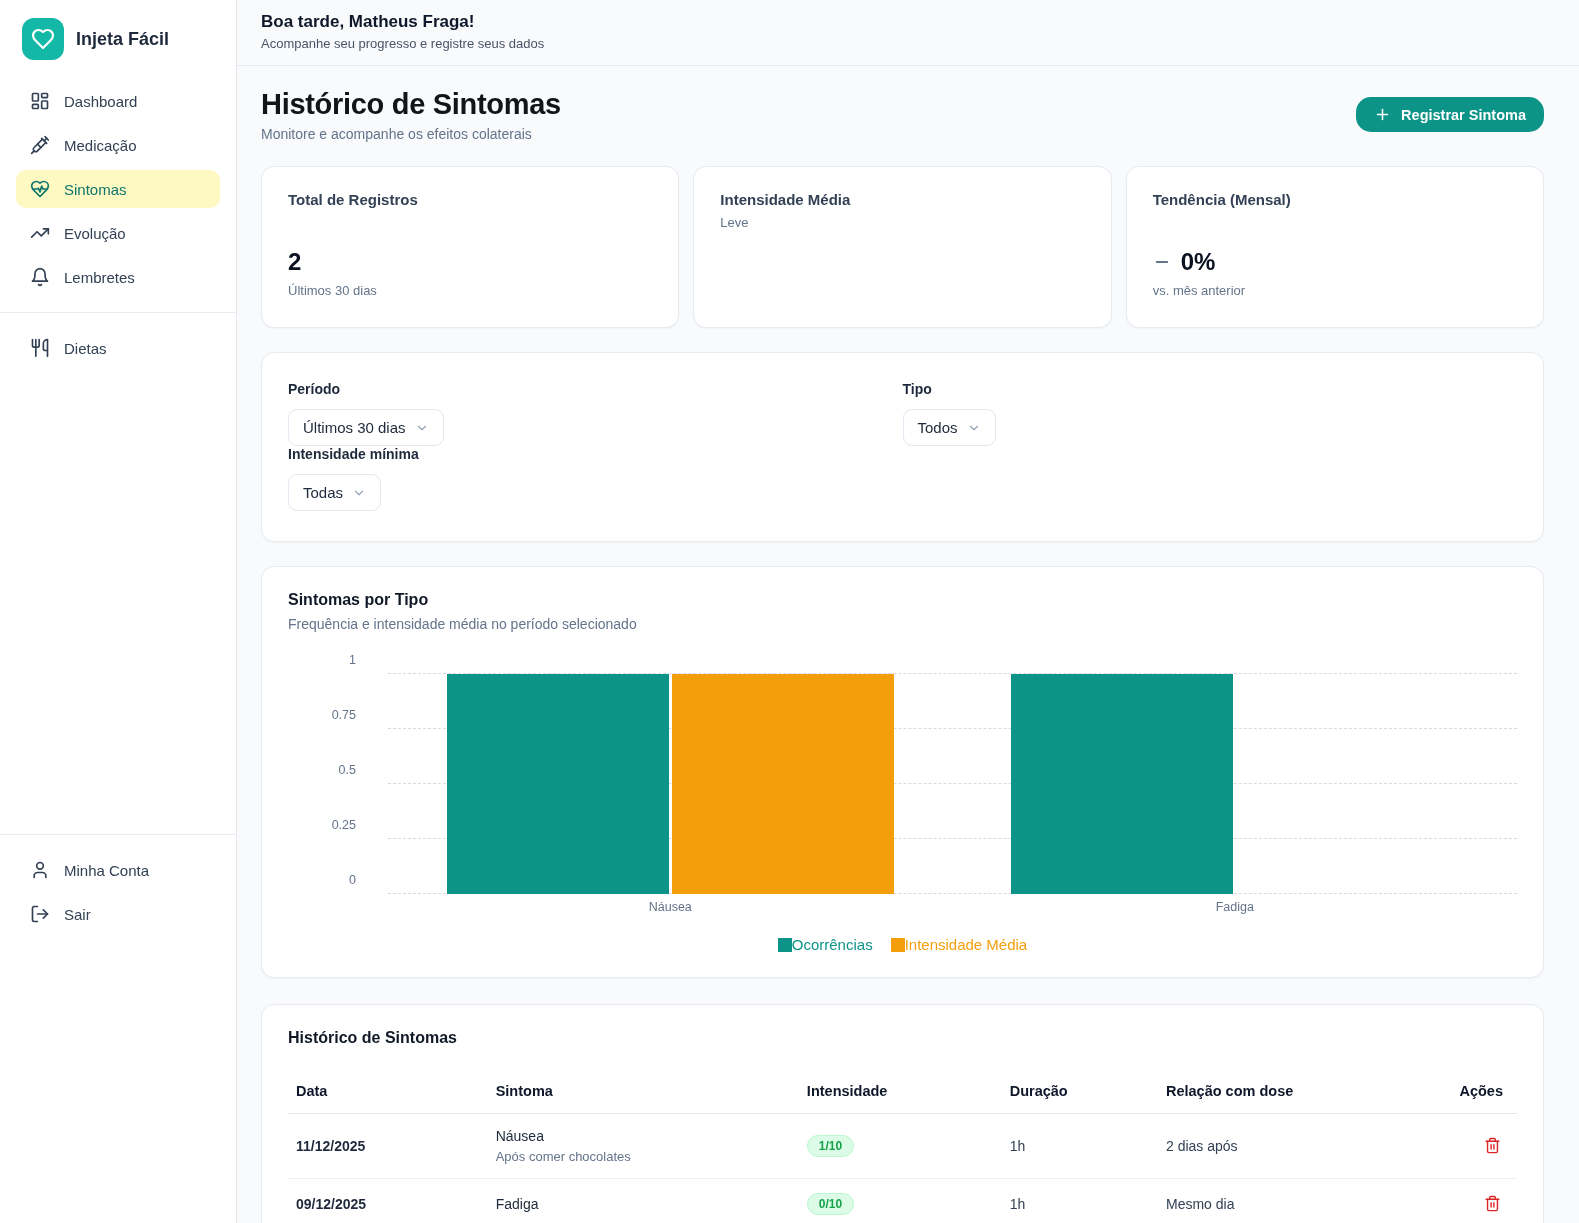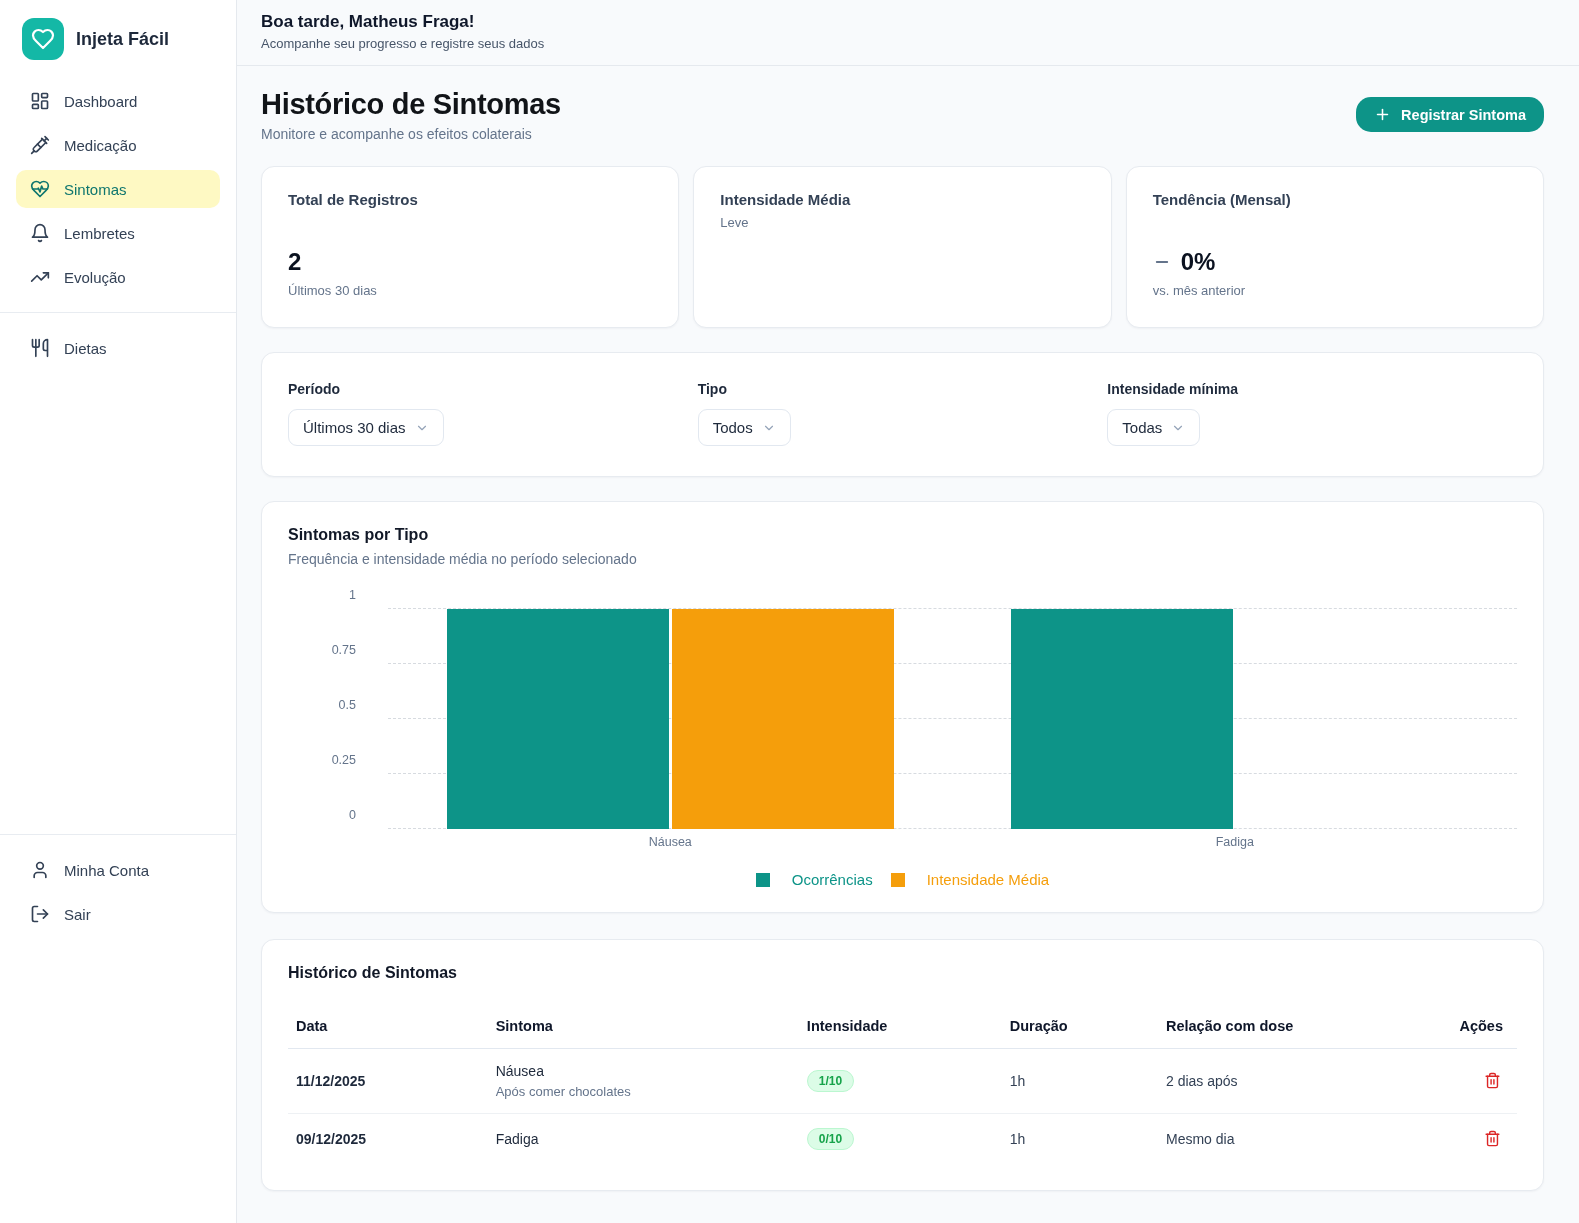--- a/index.html
+++ b/index.html
@@ -56,21 +56,21 @@
     background:#ffffff; border:1px solid #e7ebf0; border-radius:13px;
     box-shadow:0 1px 2px rgba(15,23,42,0.04);
   }
   .stat-card { padding:24px 26px; height:162px; }
   .stat-label { font-size:15px; font-weight:600; color:#334155; }
   .stat-value { font-size:24px; font-weight:700; color:#0b1220; margin-top:40px; display:flex; align-items:center; gap:10px; }
   .stat-value .minus { color:#64748b; }
   .stat-caption { font-size:13px; color:#64748b; margin-top:7px; }
 
   
-  .filter-card { padding:28px 26px 30px 26px; margin-bottom:24px; display:grid; grid-template-columns:repeat(3,1fr); }
+  .filter-card { padding:28px 26px 30px 26px; margin-bottom:24px; display:grid; grid-template-columns:repeat(2,1fr); }
   .filter-label { font-size:14px; font-weight:600; color:#1e293b; margin-bottom:12px; }
   .select-btn {
     display:inline-flex; align-items:center; gap:9px; background:#ffffff;
     border:1px solid #e2e8f0; border-radius:9px; padding:9px 14px; font-size:15px;
     color:#1e293b; cursor:pointer; font-family:inherit;
   }
   .select-btn .chev { color:#94a3b8; }
 
   
   .chart-card { padding:24px 26px 20px 26px; margin-bottom:26px; }
@@ -86,21 +86,21 @@
   .gridline {
     position:absolute; left:0; right:0; height:0;
     border-top:1px dashed #d7dbe0;
   }
   .bar-groups { position:absolute; inset:0; display:flex; }
   .bar-group { flex:1; display:flex; align-items:flex-end; justify-content:center; gap:3px; height:100%; }
   .bar { width:39.3%; }
   .x-labels { display:flex; margin-left:100px; margin-top:6px; }
   .x-label { flex:1; text-align:center; font-size:12.5px; color:#64748b; }
   .legend { display:flex; justify-content:center; gap:18px; margin-top:22px; padding-bottom:4px; }
-  .legend-item { display:flex; align-items:center; gap:22px; font-size:15px; }
+  .legend-item { display:flex; align-items:center; gap:0; font-size:15px; }
   .legend-swatch { width:14px; height:14px; }
 
   
   .table-card { padding:24px 26px 26px 26px; margin-bottom:30px; }
   .table-title { font-size:16px; font-weight:700; color:#111827; margin-bottom:26px; }
   table { width:100%; border-collapse:collapse; }
   th {
     text-align:left; font-size:14.5px; font-weight:600; color:#0f172a;
     padding:10px 8px 14px 8px; border-bottom:1px solid #e2e8f0;
   }
@@ -162,34 +162,34 @@
         <svg width="20" height="20" viewBox="0 0 24 24" fill="none" stroke="currentColor" stroke-width="2" stroke-linecap="round" stroke-linejoin="round">
           <path d="M19 14c1.49-1.46 3-3.21 3-5.5A5.5 5.5 0 0 0 16.5 3c-1.76 0-3 .5-4.5 2-1.5-1.5-2.74-2-4.5-2A5.5 5.5 0 0 0 2 8.5c0 2.3 1.5 4.05 3 5.5l7 7Z"></path>
           <path d="M3.22 12H9.5l.5-1 2 4.5 2-7 1.5 3.5h5.27"></path>
         </svg>
       </span>
     <span>Sintomas</span>
   </div>
   <div class="nav-item">
     <span class="ni-icon">
         <svg width="20" height="20" viewBox="0 0 24 24" fill="none" stroke="currentColor" stroke-width="2" stroke-linecap="round" stroke-linejoin="round">
+          <polyline points="22 7 13.5 15.5 8.5 10.5 2 17"></polyline>
+          <polyline points="16 7 22 7 22 13"></polyline>
+        </svg>
+      </span>
+    <span>Evolução</span>
+  </div>
+  <div class="nav-item">
+    <span class="ni-icon">
+        <svg width="20" height="20" viewBox="0 0 24 24" fill="none" stroke="currentColor" stroke-width="2" stroke-linecap="round" stroke-linejoin="round">
           <path d="M6 8a6 6 0 0 1 12 0c0 7 3 9 3 9H3s3-2 3-9"></path>
           <path d="M10.3 21a1.94 1.94 0 0 0 3.4 0"></path>
         </svg>
       </span>
     <span>Lembretes</span>
-  </div>
-  <div class="nav-item">
-    <span class="ni-icon">
-        <svg width="20" height="20" viewBox="0 0 24 24" fill="none" stroke="currentColor" stroke-width="2" stroke-linecap="round" stroke-linejoin="round">
-          <polyline points="22 7 13.5 15.5 8.5 10.5 2 17"></polyline>
-          <polyline points="16 7 22 7 22 13"></polyline>
-        </svg>
-      </span>
-    <span>Evolução</span>
   </div>
 
   <div class="side-divider"></div>
 
   <div class="nav-item">
     <span class="ni-icon">
         <svg width="20" height="20" viewBox="0 0 24 24" fill="none" stroke="currentColor" stroke-width="2" stroke-linecap="round" stroke-linejoin="round">
           <path d="M3 2v7c0 1.1.9 2 2 2h4a2 2 0 0 0 2-2V2"></path>
           <path d="M7 2v20"></path>
           <path d="M21 15V2a5 5 0 0 0-5 5v6c0 1.1.9 2 2 2h3Zm0 0v7"></path>

